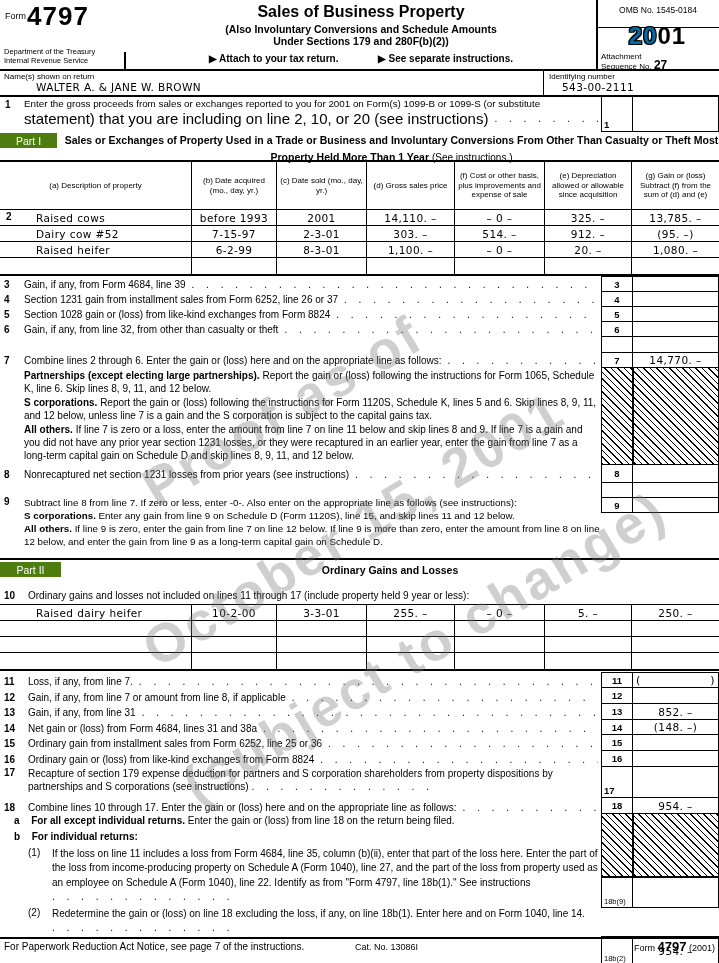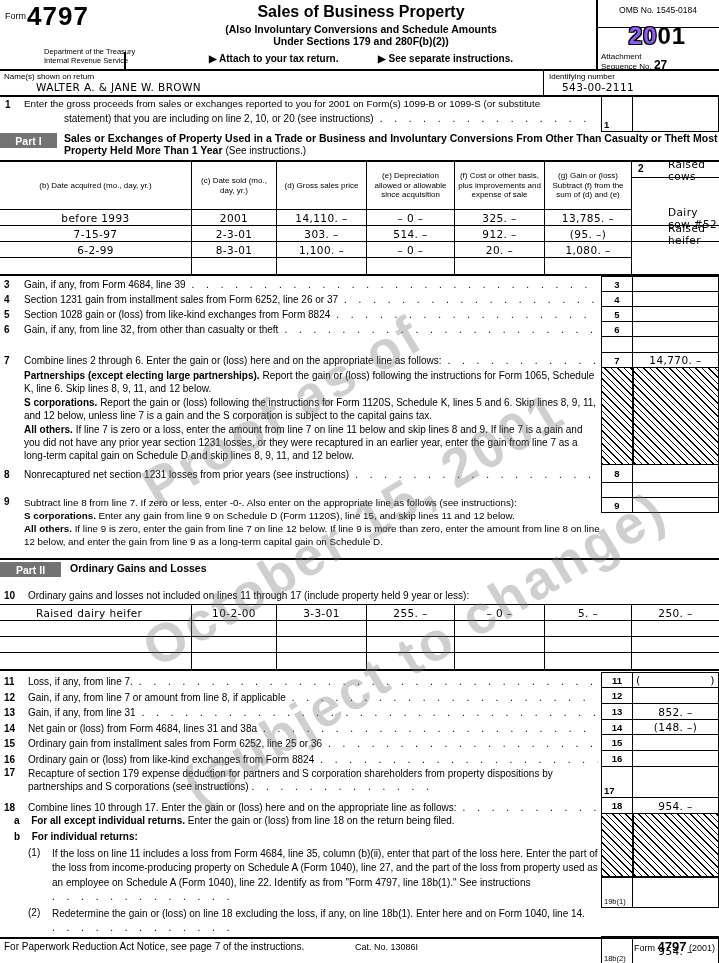--- a/index.html
+++ b/index.html
@@ -12,34 +12,34 @@
   }
   .abs { position:absolute; }
   .b { font-weight:bold; }
   .ctr { text-align:center; }
   .fill { font-family:"DejaVu Sans", sans-serif; font-size:10.5px; letter-spacing:.4px; }
   .rule { position:absolute; left:0; width:719px; background:#000; }
   .vline { position:absolute; width:1.5px; background:#000; }
 
   
   .form-no { font-size:26px; font-weight:bold; letter-spacing:1px; }
-  .agency { font-size:7.5px; line-height:9px;margin-left:40px; }
+  .agency { font-size:7.5px; line-height:9px; }
   .title { font-size:16px; font-weight:bold; }
   .subtitle { font-size:10.5px; font-weight:bold; }
   .attach-line { font-size:10px; font-weight:bold; }
   .omb-box { border-left:1.5px solid #000; border-bottom:1px solid #000; font-size:8.5px; }
   .yr { font-size:24px; font-weight:bold; letter-spacing:1px; }
-  .yr .outline { color:#8b5cf6; text-shadow:-1.2px -1.2px 0 #000, 1.2px -1.2px 0 #000, -1.2px 1.2px 0 #000, 1.2px 1.2px 0 #000; }
+  .yr .outline { color:#0369a1; text-shadow:-1.2px -1.2px 0 #000, 1.2px -1.2px 0 #000, -1.2px 1.2px 0 #000, 1.2px 1.2px 0 #000; }
   .tiny { font-size:8px; line-height:9px; }
   .seq-no { font-size:12px; font-weight:bold; }
 
   
-  .part-bar { background:#737373; color:#fff; font-weight:bold; font-size:10.5px;
+  .part-bar { background:#4d7c0f; color:#fff; font-weight:normal; font-size:10.5px;
               display:flex; align-items:center; justify-content:center; }
-  .part-heading { font-size:10.5px; font-weight:bold; line-height:12px; }
+  .part-heading { font-size:10.5px; font-weight:bold; line-height:17px;text-align:center; }
   .part-heading .note { font-weight:normal; font-size:10px; }
 
   
   .ptable { position:absolute; left:0; width:719px; display:grid;
             grid-template-columns:192px 85px 90px 88px 90px 87px 87px;
             border-top:2px solid #000; border-bottom:2px solid #000; }
   .ptable > div { border-right:1px solid #000; border-bottom:1px solid #000; }
   .ptable > div:nth-child(7n) { border-right:none; }
   .ptable > div:nth-last-child(-n+7) { border-bottom:none; }
   .hc { height:48px; font-size:8px; line-height:9.5px; text-align:center;
@@ -127,40 +127,41 @@
   <div class="abs" style="left:4px;top:72px;font-size:8px;">Name(s) shown on return</div>
   <div class="abs fill" style="left:36px;top:81px;">WALTER A. &amp; JANE W. BROWN</div>
   <div class="vline" style="left:543px;top:70px;height:25px;width:1px;"></div>
   <div class="abs" style="left:549px;top:72px;font-size:8px;">Identifying number</div>
   <div class="abs fill" style="left:562px;top:81px;">543-00-2111</div>
   <div class="rule" style="top:95px;height:2px;"></div>
 
   <div class="abs b" style="left:5px;top:99px;">1</div>
   <div class="abs" style="left:24px;top:98px;font-size:9.8px;white-space:nowrap;text-align:right;">Enter the gross proceeds from sales or exchanges reported to you for 2001 on Form(s) 1099-B or 1099-S (or substitute</div>
   <div class="frow" style="left:24px;top:111px;width:574px;">
-    <span class="tx" style="font-size:10px;margin-left:40px;">statement) that you are including on line 2, 10, or 20 (see instructions)</span>
+    <span class="tx" style="font-size:15px;">statement) that you are including on line 2, 10, or 20 (see instructions)</span>
     <span class="dots"></span>
   </div>
   <div class="rbox nb" style="top:96px;height:36px;">
     <span class="n">1</span>
     <span class="v fill"></span>
   </div>
 
   <div class="abs part-bar" style="left:0;top:133px;width:57px;height:15px;">Part I</div>
   <div class="abs part-heading" style="left:64px;top:132px;width:655px;">
     <span>Sales or Exchanges of Property Used in a Trade or Business and Involuntary Conversions From Other Than Casualty or Theft   Most Property Held More Than 1 Year</span>
     <span class="note">(See instructions.)</span>
   </div>
 
   <div class="ptable" style="top:160px;">
+    <div class="hc">(a) Description of property</div>
     <div class="hc">(b) Date acquired (mo., day, yr.)</div>
     <div class="hc">(c) Date sold (mo., day, yr.)</div>
     <div class="hc">(d) Gross sales price</div>
+    <div class="hc">(f) Cost or other basis, plus improvements and expense of sale</div>
     <div class="hc">(e) Depreciation allowed or allowable since acquisition</div>
-    <div class="hc">(f) Cost or other basis, plus improvements and expense of sale</div>
     <div class="hc">(g) Gain or (loss) Subtract (f) from the sum of (d) and (e)</div>
 
     <div class="dc desc fill">
         <span class="rownum">2</span>
         <span>Raised cows</span>
       </div>
     <div class="dc fill">before 1993</div>
     <div class="dc fill">2001</div>
     <div class="dc fill">14,110. –</div>
     <div class="dc fill">– 0 –</div>
@@ -414,21 +415,21 @@
     <span class="b">b</span>
     <span style="display:inline-block;width:6px;"></span>
     <span class="b">For individual returns:</span>
   </div>
 
   <div class="abs" style="left:28px;top:847px;width:572px;display:flex;">
     <span style="width:24px;flex:none;font-size:10px;">(1)</span>
     <span class="para" style="width:546px;line-height:14.4px;"><span>If the loss on line 11 includes a loss from Form 4684, line 35, column (b)(ii), enter that part of the loss here. Enter the part of the loss from income-producing property on Schedule A (Form 1040), line 27, and the part of the loss from property used as an employee on Schedule A (Form 1040), line 22. Identify as from "Form 4797, line 18b(1)." See instructions</span> <span class="idots"></span></span>
   </div>
   <div class="rbox nb small" style="top:877px;height:31px;">
-      <span class="n">19b(1)</span>
+      <span class="n">18b(9)</span>
       <span class="v fill"></span>
     </div>
 
   <div class="abs" style="left:28px;top:907px;width:572px;display:flex;">
     <span style="width:24px;flex:none;font-size:10px;">(2)</span>
     <span class="para" style="width:546px;line-height:14.4px;"><span>Redetermine the gain or (loss) on line 18 excluding the loss, if any, on line 18b(1). Enter here and on Form 1040, line 14.</span> <span class="idots"></span></span>
   </div>
   <div class="rbox nb small" style="top:936px;height:29px;">
       <span class="n">18b(2)</span>
       <span class="v fill">954. –</span>

